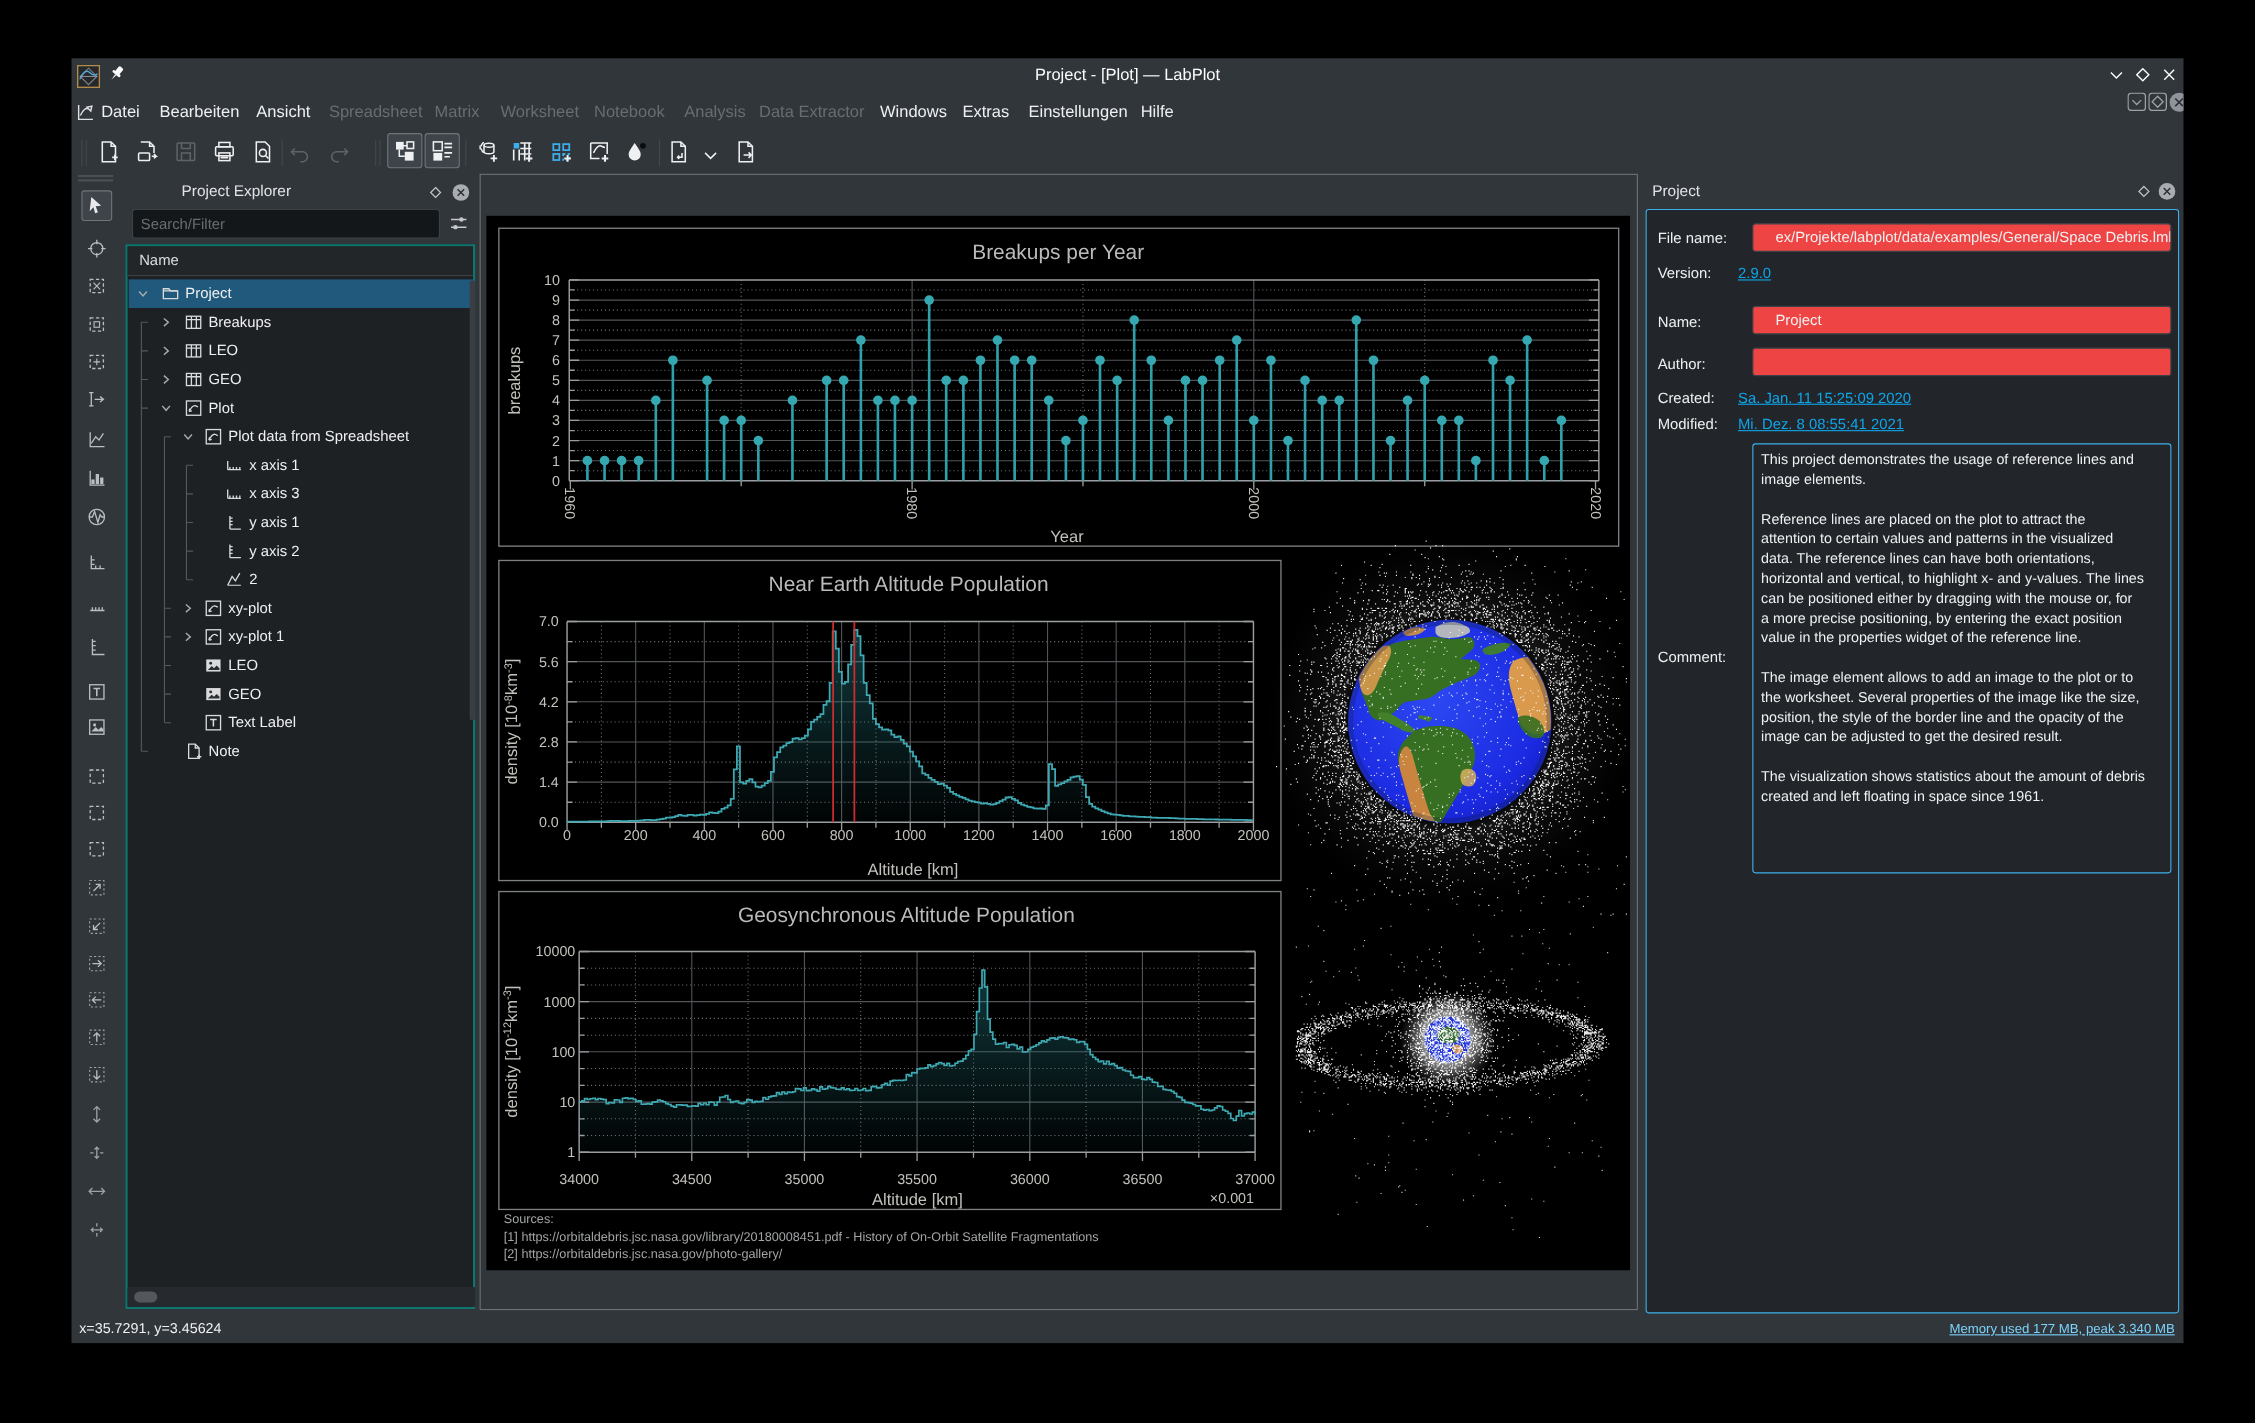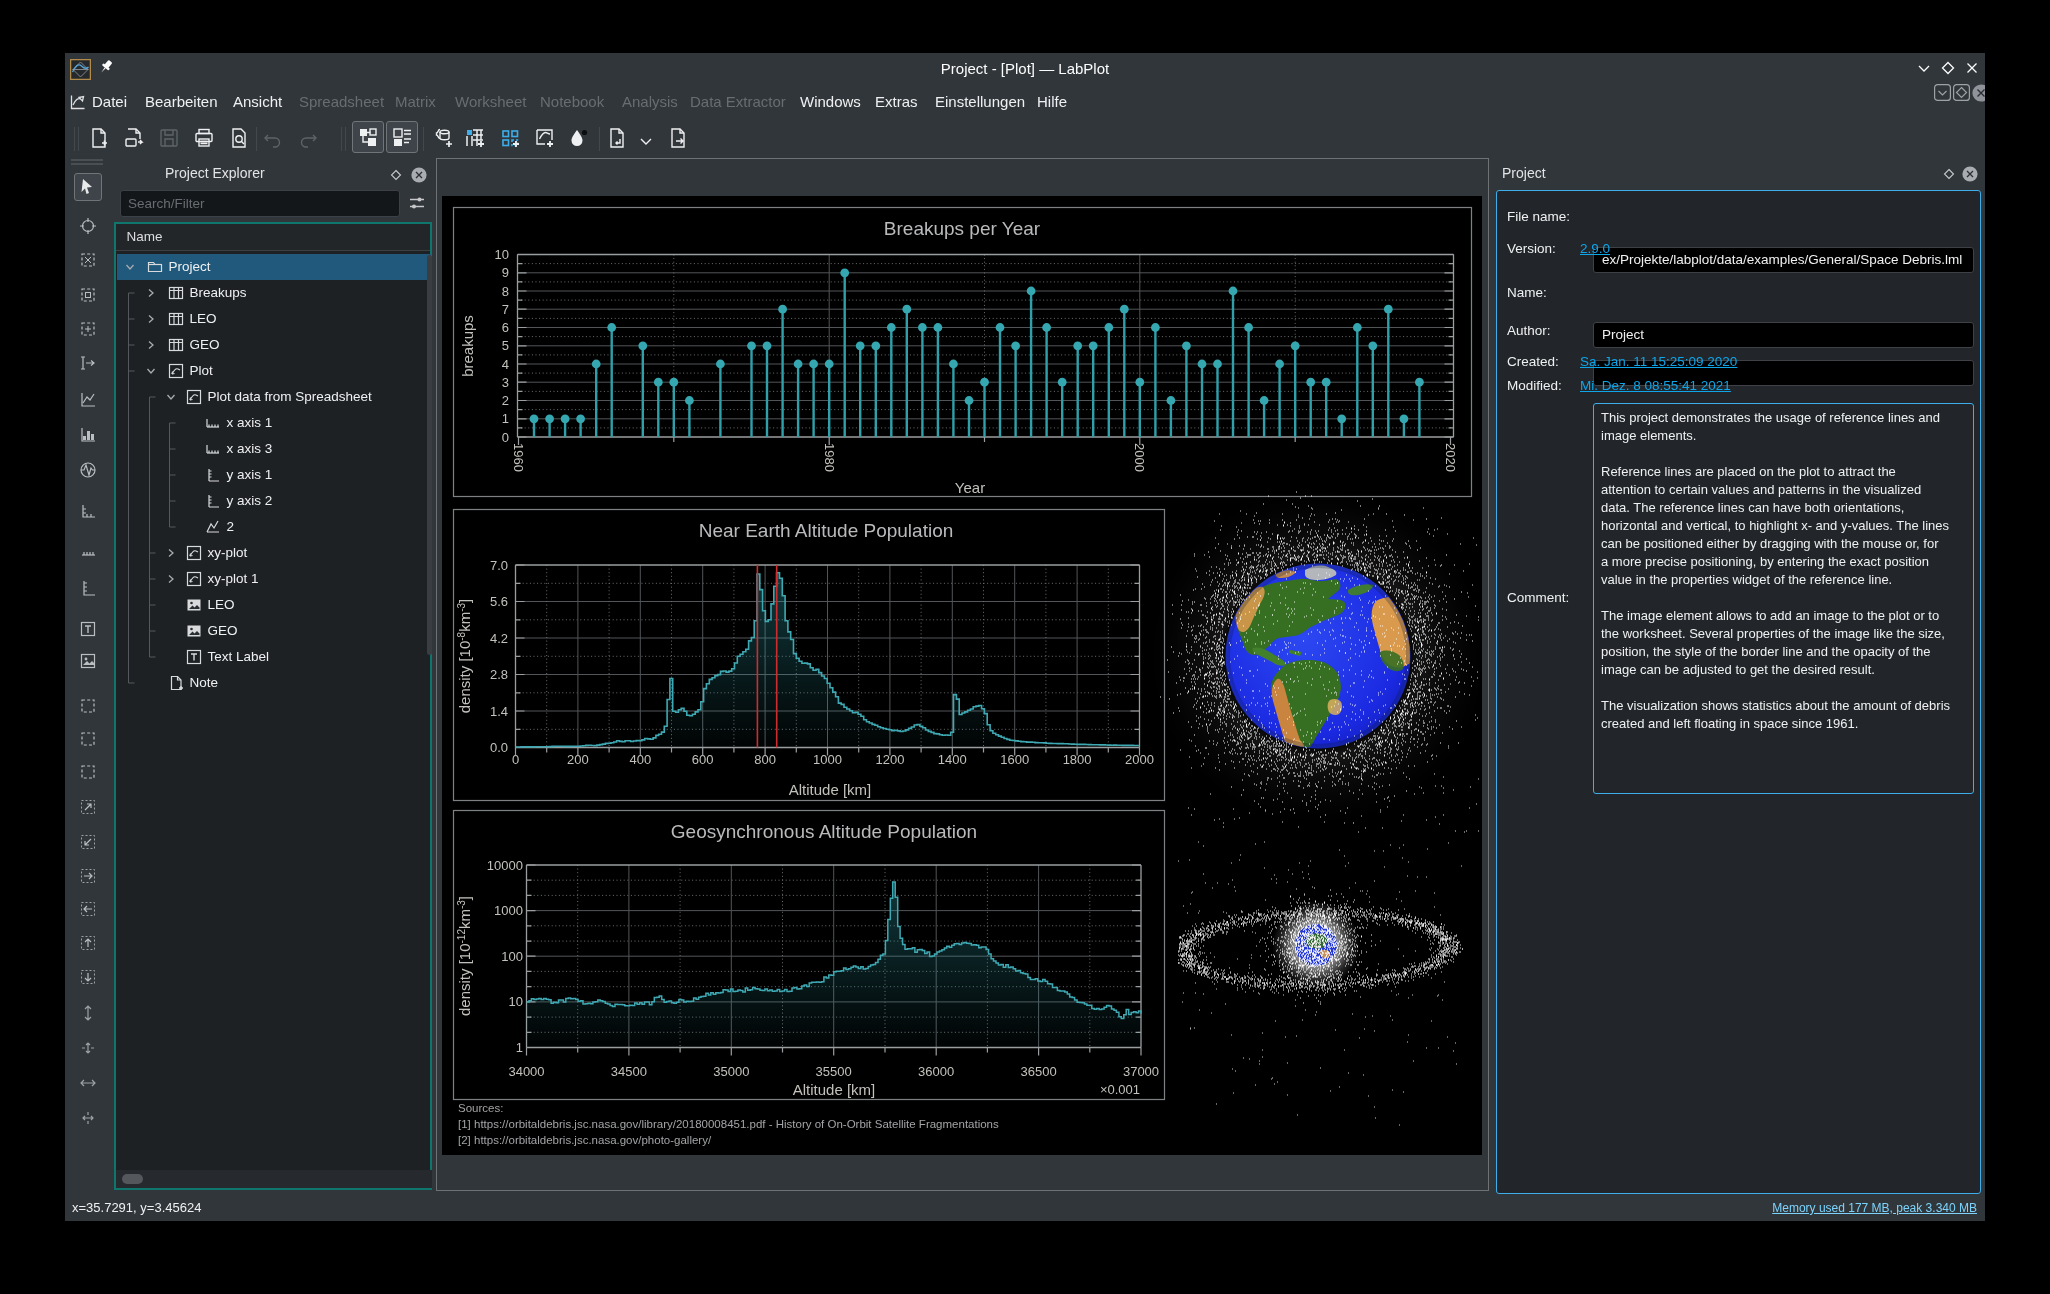--- a/index.html
+++ b/index.html
@@ -19,21 +19,21 @@
 #treeframe{position:absolute;left:0.5px;top:65px;width:318px;height:968px;border:2px solid #0f766e;background:#1e2124;}
 #namehdr{position:absolute;left:0;top:0;width:100%;height:27px;background:#222629;border-bottom:1px solid #3c4043;color:#dcdde0;font-size:13.5px;line-height:26px;padding-left:11px;}
 .trow{position:absolute;left:0;width:316px;height:26px;font-size:13.5px;color:#eff0f1;line-height:26px;}
 .trow .lbl{position:absolute;top:0;}
 #hsb{position:absolute;left:0;bottom:0;width:316px;height:18px;background:#26292d;}
 #hsb .pill{position:absolute;left:6px;top:4px;width:21px;height:10px;border-radius:5px;background:#54585d;}
 #rightdock{position:absolute;left:1429px;top:104px;width:491px;height:1086px;}
 #rd-title{position:absolute;left:8px;top:8px;font-size:14px;color:#e2e3e4;}
 #rd-frame{position:absolute;left:2px;top:33px;width:485px;height:1004px;border:1.5px solid #3daee9;border-radius:3px;background:#22262a;}
 .flabel{position:absolute;left:10px;font-size:13.5px;color:#eff0f1;}
-.finput{position:absolute;left:96px;width:381px;height:26px;background:#000000;border:1px solid #3e4247;border-radius:3px;font-size:13.5px;color:#eff0f1;line-height:24px;padding-left:8px;white-space:nowrap;overflow:hidden;margin-top:44px;}
+.finput{position:absolute;left:96px;width:381px;height:26px;background:#ef4444;border:1px solid #3e4247;border-radius:3px;font-size:13.5px;color:#eff0f1;line-height:24px;padding-left:20px;white-space:nowrap;overflow:hidden;}
 .ftext{position:absolute;left:83px;font-size:13.5px;color:#0ea5e9;text-decoration:underline;}
 #comment{position:absolute;left:96px;top:212px;width:381px;height:391px;border:1.5px solid #3daee9;border-radius:3px;font-size:13px;color:#eff0f1;line-height:18px;padding:5px 7px;}
 </style></head><body>
 <div id="win">
     <div id="titlebar">
       <svg class="abs" style="left:5px;top:6px" width="21" height="21" viewBox="0 0 21 21">
         <rect x="0.5" y="0.5" width="20" height="20" fill="#26292c" stroke="#b28a4a" stroke-width="1.5"></rect>
         <path d="M3 10.5L10.5 3l7.5 7.5-7.5 7.5z" fill="none" stroke="#7f8488" stroke-width="1"></path>
         <path d="M2.5 13c3-6 6-9 9-6s5 3 7 1" fill="none" stroke="#57a6d8" stroke-width="1.3"></path>
         <path d="M2.5 10.5h16" stroke="#9aa0a5" stroke-width="0.8"></path>

